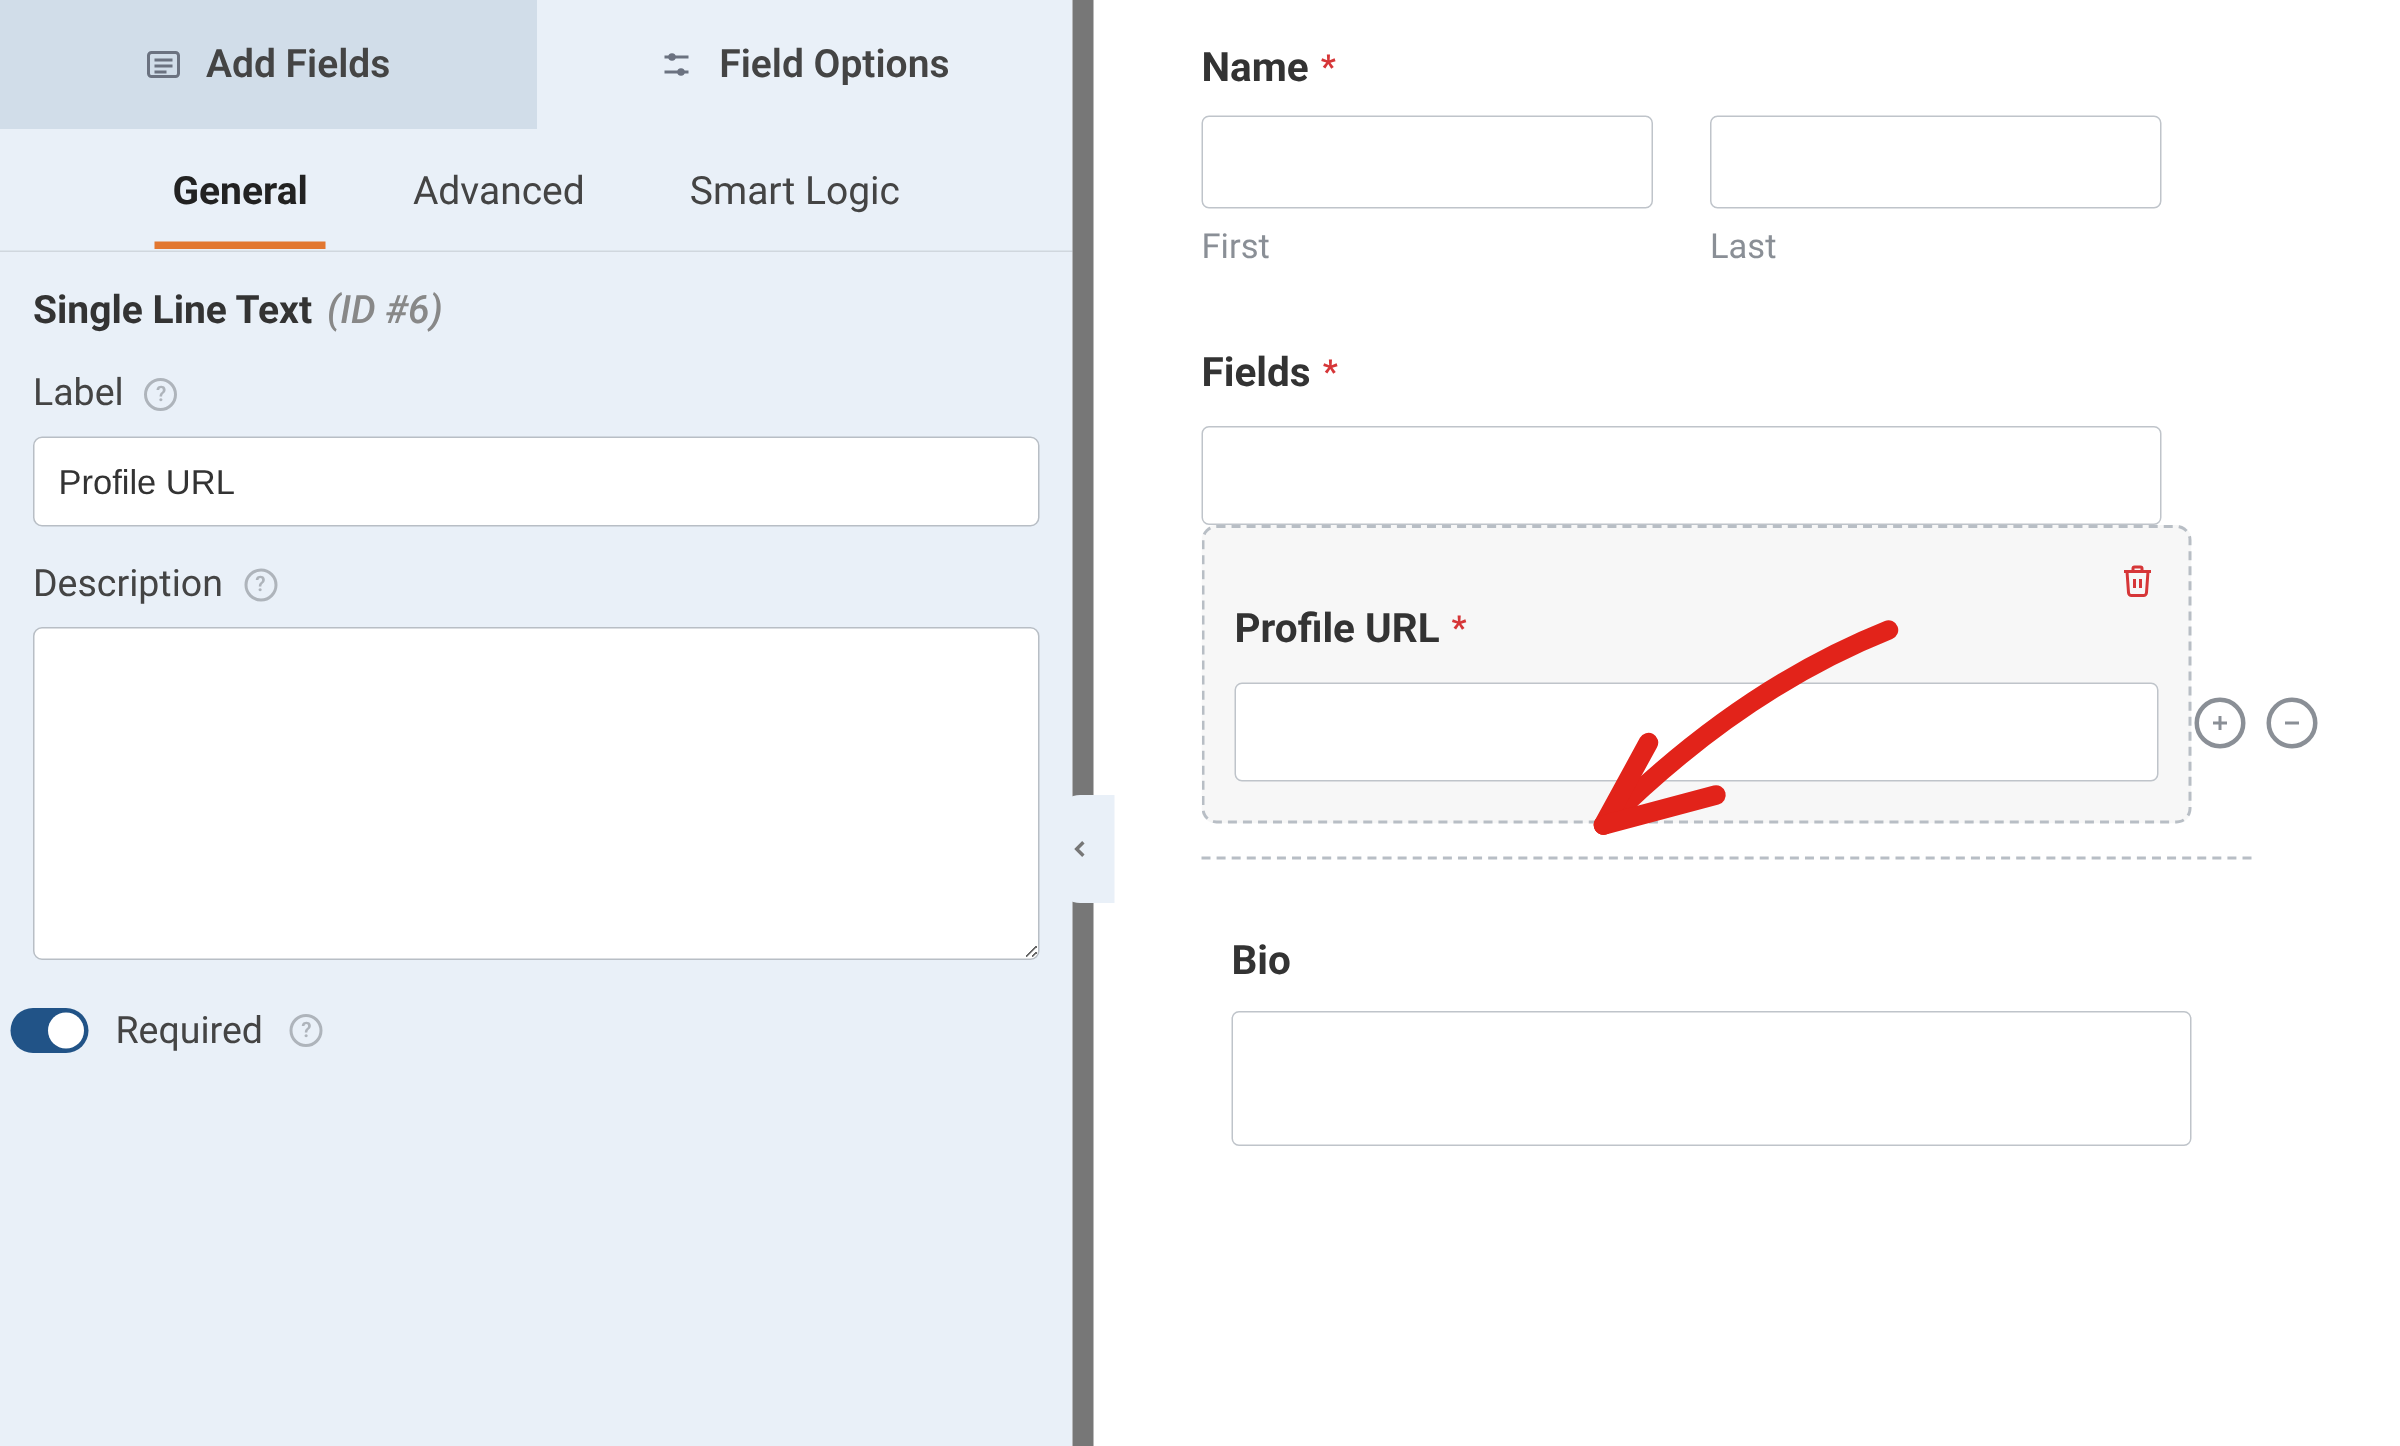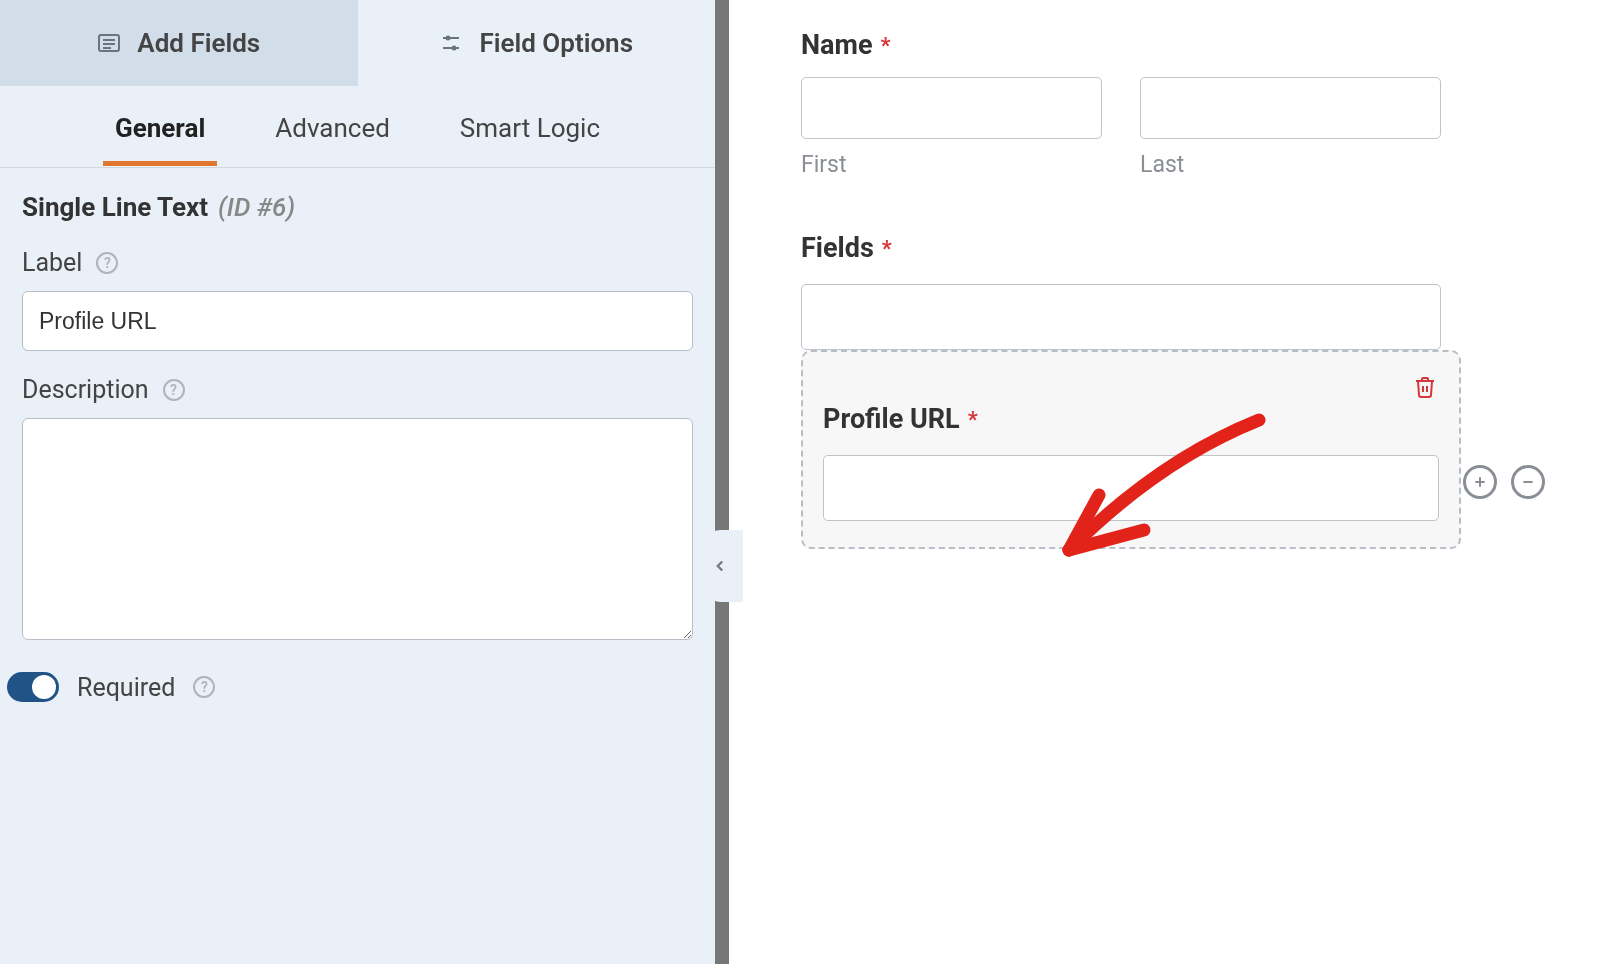--- a/index.html
+++ b/index.html
@@ -191,20 +191,26 @@
             </svg>
         </div>
         <div class="circle-btn">
           <svg viewBox="0 0 24 24" fill="none">
               <line x1="5" y1="12" x2="19" y2="12"></line>
             </svg>
         </div>
       </div>
     </div>
 
+    <div class="dashed-block" style="border:none; border-top:2px dashed #b8bec5; border-radius:0; padding-bottom:0; max-width:700px;">
+      <div class="form-label" style="margin-bottom:18px;">
+        <span>Bio</span>
+      </div>
+      <div class="form-input" style="height:90px; max-width:640px;"></div>
+    </div>
 
     <svg class="arrow-anno" width="260" height="200" viewBox="0 0 260 200">
       <path d="M 230 20 Q 130 60 40 150" stroke="#e2231a" stroke-width="13" fill="none" stroke-linecap="round"></path>
       <path d="M 40 150 L 70 95" stroke="#e2231a" stroke-width="13" fill="none" stroke-linecap="round"></path>
       <path d="M 40 150 L 115 130" stroke="#e2231a" stroke-width="13" fill="none" stroke-linecap="round"></path>
     </svg>
 
   </div>
 
 </div>

